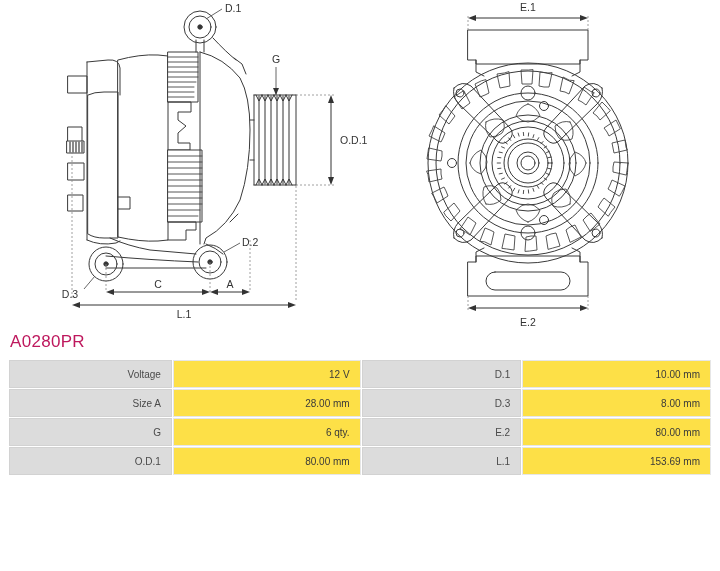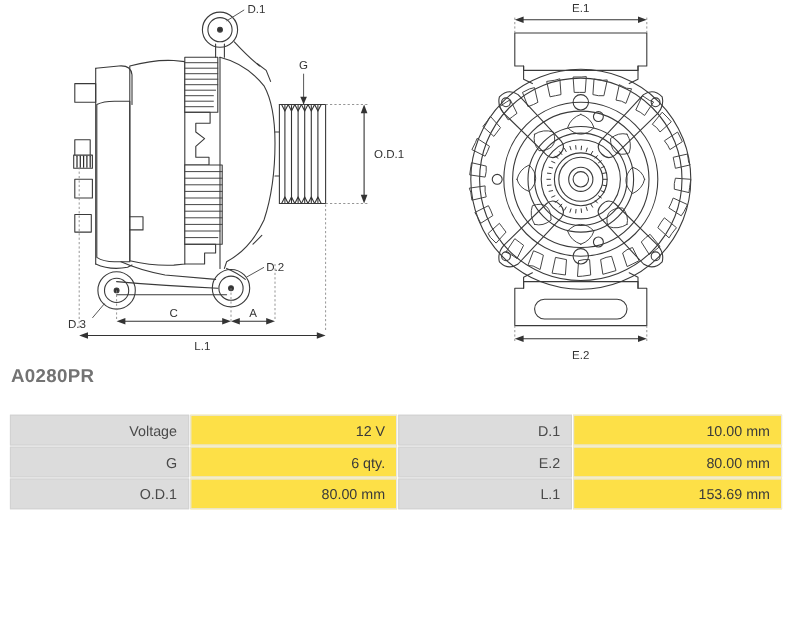--- a/index.html
+++ b/index.html
@@ -43,36 +43,35 @@
     left: 380px;
     top: 0;
   }
 
   
   #part-title {
     position: absolute;
     left: 10px;
     top: 330px;
     font-size: 17px;
-    font-weight: bold;
-    color: #737373;
+    font-weight: normal;
+    color: #be185d;
     letter-spacing: 0.3px;
     line-height: 24px;
   }
 
   
   #spec-table {
     position: absolute;
     left: 8px;
     top: 359px;
     width: 704px;
     border-collapse: separate;
     border-spacing: 1px 1px;
-    font-size: 13px;
-    margin-top: 17px;
+    font-size: 10px;
   }
   #spec-table td {
     height: 26px;
     padding: 0 10px;
     vertical-align: middle;
     text-align: right;
     white-space: nowrap;
   }
   td.lbl {
     background: #dcdcdc;
@@ -414,20 +413,26 @@
 
   <table id="spec-table">
     <tbody>
       <tr>
         <td class="lbl">Voltage</td>
         <td class="val">12 V</td>
         <td class="lbl">D.1</td>
         <td class="val">10.00 mm</td>
       </tr>
       <tr>
+        <td class="lbl">Size A</td>
+        <td class="val">28.00 mm</td>
+        <td class="lbl">D.3</td>
+        <td class="val">8.00 mm</td>
+      </tr>
+      <tr>
         <td class="lbl">G</td>
         <td class="val">6 qty.</td>
         <td class="lbl">E.2</td>
         <td class="val">80.00 mm</td>
       </tr>
       <tr>
         <td class="lbl">O.D.1</td>
         <td class="val">80.00 mm</td>
         <td class="lbl">L.1</td>
         <td class="val">153.69 mm</td>

